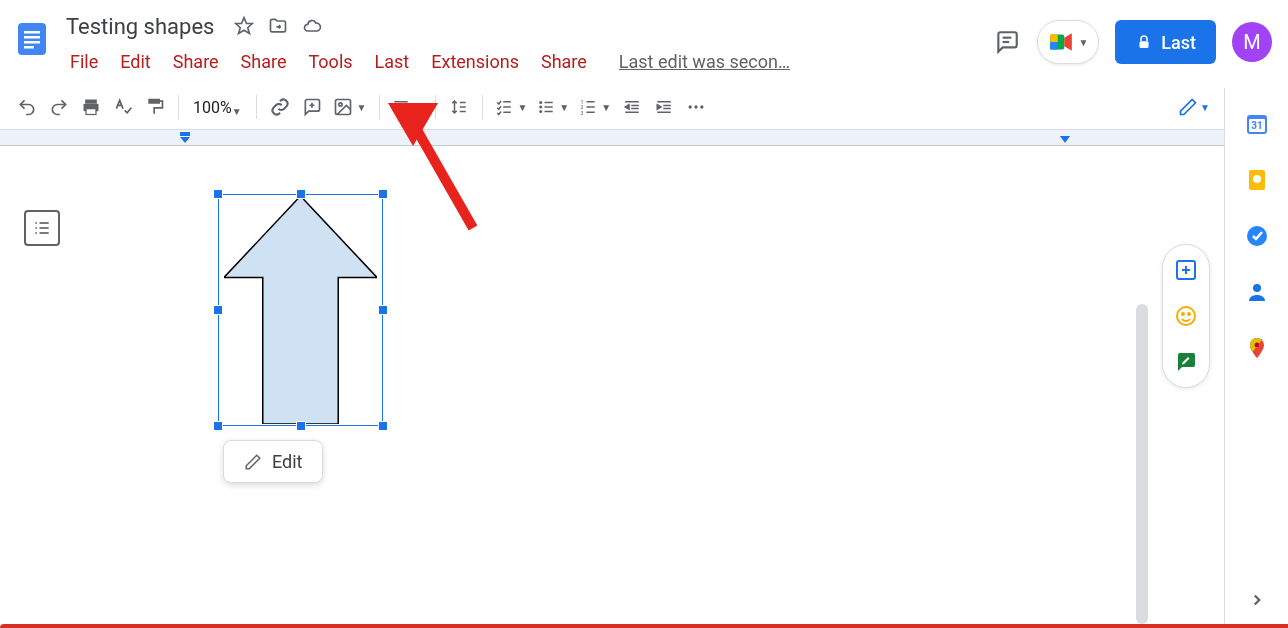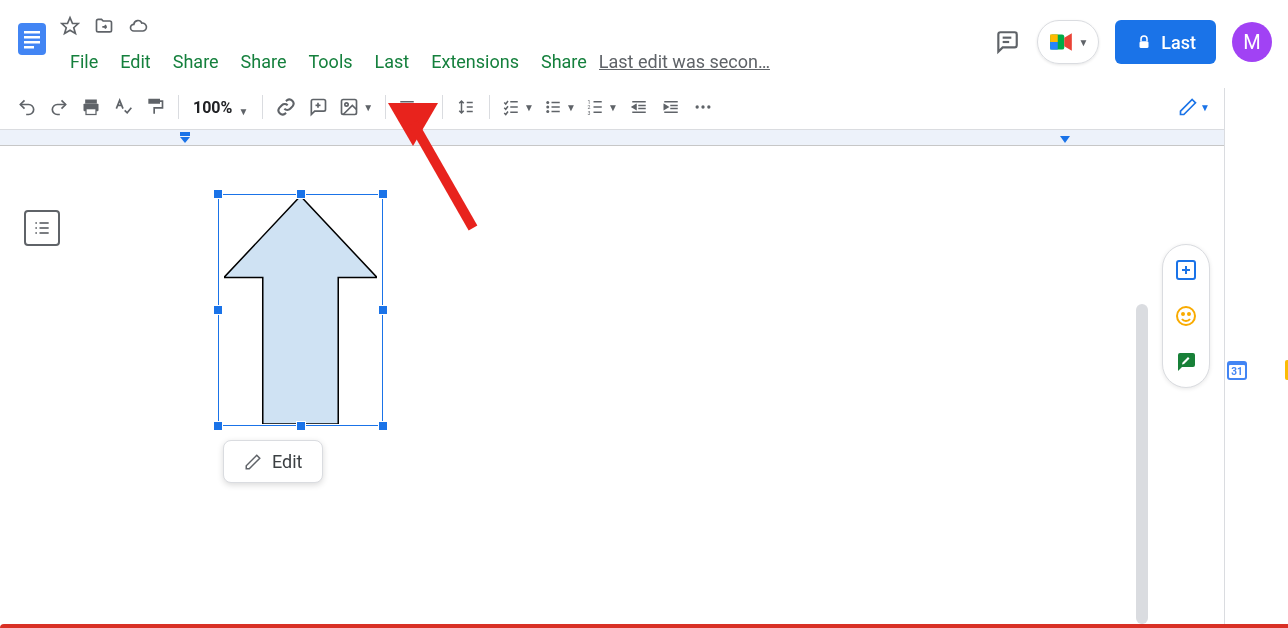--- a/index.html
+++ b/index.html
@@ -6,34 +6,34 @@
   body { font-family: "Google Sans", Roboto, Arial, sans-serif; font-size: 14px; color: #202124; background: #fff; width: 1288px; height: 628px; overflow: hidden; position: relative; }
 
   .header { display: flex; align-items: flex-start; padding: 8px 16px 0 12px; height: 84px; }
   .docs-logo { width: 40px; height: 54px; display:flex; align-items:center; justify-content:center; margin-right: 8px; margin-top:4px;}
   .docs-logo svg { width: 36px; height: 36px; }
   .title-area { flex: 0 0 auto; }
   .title-row { display: flex; align-items: center; gap: 14px; height: 36px; }
   .doc-title { font-size: 22px; color: #3c4043; padding: 2px 6px; border-radius:4px;}
   .title-icon { color: #5f6368; width:20px; height:20px; display:flex; align-items:center; justify-content:center;}
   .menu-row { display: flex; align-items: center; gap: 2px; height: 34px; }
-  .menu-item { font-size: 18px; color: #15803d; padding: 4px 10px; border-radius:4px; cursor:pointer;}
-  .last-edit { font-size: 18px; color: #5f6368; text-decoration: underline; cursor:pointer; white-space:nowrap; max-width:190px; overflow:hidden; text-overflow:ellipsis;}
+  .menu-item { font-size: 18px; color: #b91c1c; padding: 4px 10px; border-radius:4px; cursor:pointer;}
+  .last-edit { font-size: 18px; color: #5f6368; text-decoration: underline; margin-left: 20px; cursor:pointer; white-space:nowrap; max-width:190px; overflow:hidden; text-overflow:ellipsis;}
   .header-right { margin-left: auto; display:flex; align-items:center; gap: 16px; margin-top:12px;}
   .comment-hist { color:#5f6368; width:28px; height:28px; display:flex; align-items:center; justify-content:center;}
   .meet-btn { border:1px solid #dadce0; border-radius: 24px; height:44px; padding: 0 10px; display:flex; align-items:center; gap:4px; box-shadow: 0 1px 3px rgba(0,0,0,0.1);}
   .meet-logo { width:26px; height:26px; }
   .meet-drop { color:#5f6368; font-size:10px;}
   .share-btn { background:#1a73e8; color:#fff; border-radius:6px; height:44px; padding: 0 20px; display:flex; align-items:center; gap:8px; font-size:18px; font-weight:500;}
   .avatar { width:40px; height:40px; border-radius:50%; background:#a142f4; color:#fff; display:flex; align-items:center; justify-content:center; font-size:20px;}
 
   .toolbar { height: 46px; border-top:1px solid #fff; border-bottom:1px solid #dadce0; display:flex; align-items:center; padding: 0 12px; gap:2px;}
   .tool-btn { min-width:30px; height:30px; display:flex; align-items:center; justify-content:center; color:#5f6368; border-radius:4px; cursor:pointer; padding:0 4px;}
   .tool-sep { width:1px; height:24px; background:#dadce0; margin: 0 6px;}
-  .zoom-box { display:flex; align-items:flex-end; gap:6px; color:#202124; font-size:16px; padding:0 6px;font-weight:bold;}
+  .zoom-box { display:flex; align-items:flex-end; color:#202124; font-size:16px; padding:0 6px;}
   .drop-arrow { font-size:10px; color:#5f6368;}
   .toolbar-right { margin-left:auto; display:flex; align-items:center; gap:8px;}
   .edit-mode { display:flex; align-items:center; gap:2px; color:#1a73e8; border:1px solid transparent; padding:4px 8px; border-radius:4px;}
   .edit-mode .pen { color:#1a73e8;}
   .collapse-btn { color:#5f6368; width:28px; height:28px; display:flex; align-items:center; justify-content:center;}
 
   .ruler { height: 16px; background:#edf2fa; border-bottom:1px solid #c7c7c7; position:relative;}
   .ruler-indent-left { position:absolute; left:178px; top:2px; }
   .ruler-indent-right { position:absolute; left:1058px; top:6px; }
 
@@ -50,21 +50,21 @@
   .arrow-shape { position:absolute; left:6px; top:2px; width:153px; height:228px;}
 
   .edit-popup { position:absolute; left:223px; top:294px; background:#fff; border:1px solid #dadce0; border-radius:8px; box-shadow:0 2px 6px rgba(0,0,0,0.15); padding: 10px 20px; display:flex; align-items:center; gap:10px; font-size:18px; color:#3c4043;}
   .edit-popup svg { width:18px; height:18px; color:#5f6368;}
 
   .comment-rail { position:absolute; right:78px; top:244px; width:48px; background:#fff; border:1px solid #dadce0; border-radius:28px; box-shadow:0 1px 4px rgba(0,0,0,0.1); display:flex; flex-direction:column; align-items:center; padding:12px 0; gap:20px;}
   .rail-btn { color:#1a73e8; width:26px; height:26px; display:flex; align-items:center; justify-content:center;}
   .rail-btn.emoji { color:#f9ab00;}
   .rail-btn.suggest { color:#188038;}
 
-  .side-panel { position:absolute; right:0; top:88px; bottom:0; width:64px; border-left:1px solid #dadce0; background:#fff; display:flex; flex-direction:row; align-items:center; padding-top:24px; gap:32px;}
+  .side-panel { position:absolute; right:0; top:88px; bottom:0; width:64px; border-left:1px solid #dadce0; background:#fff; display:flex; flex-direction:column; align-items:center; padding-top:24px; gap:32px;}
   .side-icon { width:24px; height:24px; display:flex; align-items:center; justify-content:center;}
   .side-collapse { margin-top:auto; margin-bottom:16px; color:#5f6368;}
 
   .scrollbar { position:absolute; right:70px; top:158px; width:12px; height:320px; background:#dadce0; border-radius:6px;}
 
   .red-arrow { position:absolute; left:378px; top:98px; pointer-events:none; z-index:50;}
 
   .bottom-bar { position:absolute; bottom:0; left:0; right:0; height:4px; background:linear-gradient(to right, #d93025 0%, #d93025 100%); border-top-left-radius:6px;}
 </style>
 </head>
@@ -75,20 +75,21 @@
     <svg viewBox="0 0 36 36">
         <rect x="4" y="2" width="28" height="32" rx="4" fill="#4285f4"></rect>
         <rect x="10" y="10" width="16" height="2.5" fill="#fff"></rect>
         <rect x="10" y="15" width="16" height="2.5" fill="#fff"></rect>
         <rect x="10" y="20" width="16" height="2.5" fill="#fff"></rect>
         <rect x="10" y="25" width="10" height="2.5" fill="#fff"></rect>
       </svg>
   </div>
   <div class="title-area">
     <div class="title-row">
+      <div class="doc-title">Testing shapes</div>
       <div class="title-icon">
         <svg viewBox="0 0 24 24" width="22" height="22" fill="none" stroke="#5f6368" stroke-width="2">
             <polygon points="12,2 15,9 22,9 16.5,14 18.5,21 12,17 5.5,21 7.5,14 2,9 9,9"></polygon>
           </svg>
       </div>
       <div class="title-icon">
         <svg viewBox="0 0 24 24" width="22" height="22" fill="none" stroke="#5f6368" stroke-width="2">
             <path d="M3 6a2 2 0 0 1 2-2h4l2 2h8a2 2 0 0 1 2 2v9a2 2 0 0 1-2 2H5a2 2 0 0 1-2-2V6z"></path>
             <path d="M10 13h5m0 0-2-2m2 2-2 2"></path>
           </svg>

